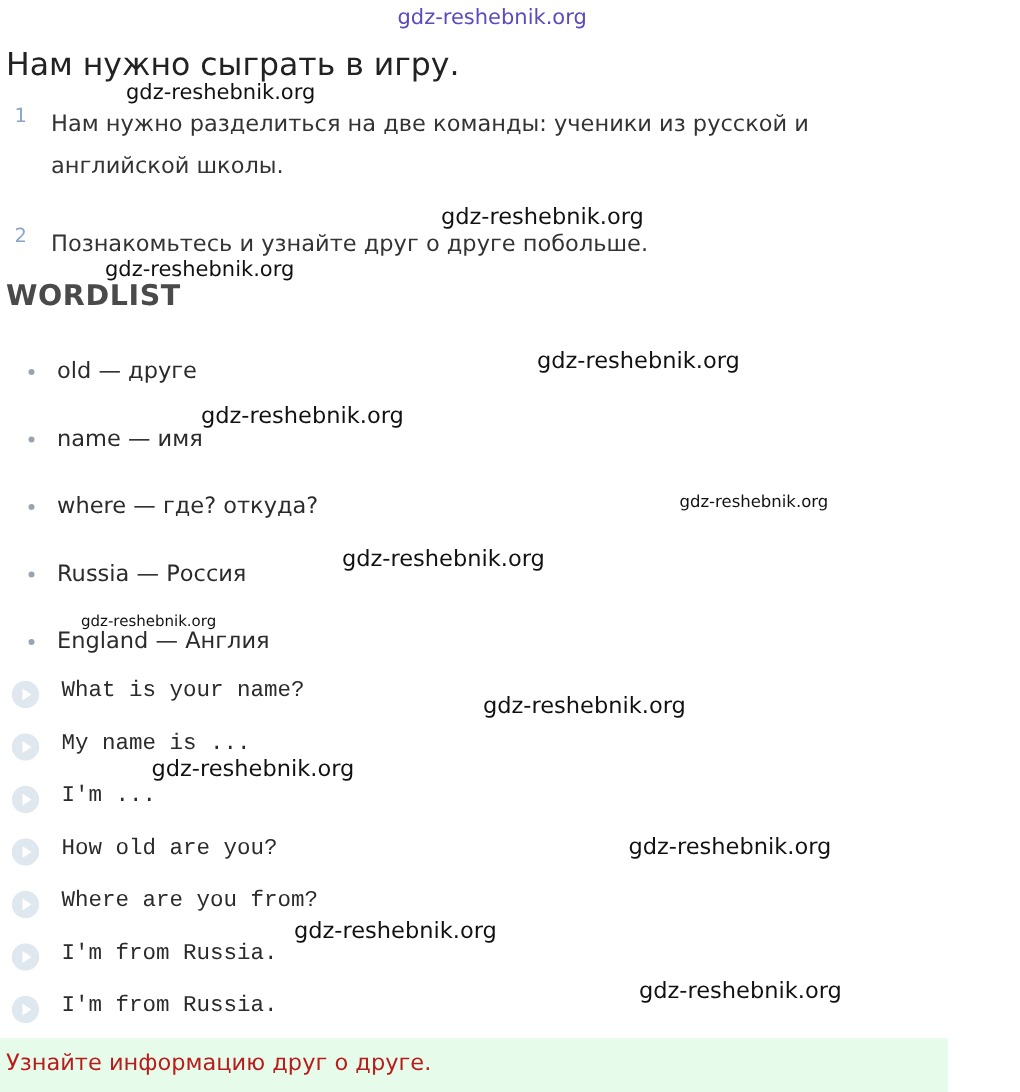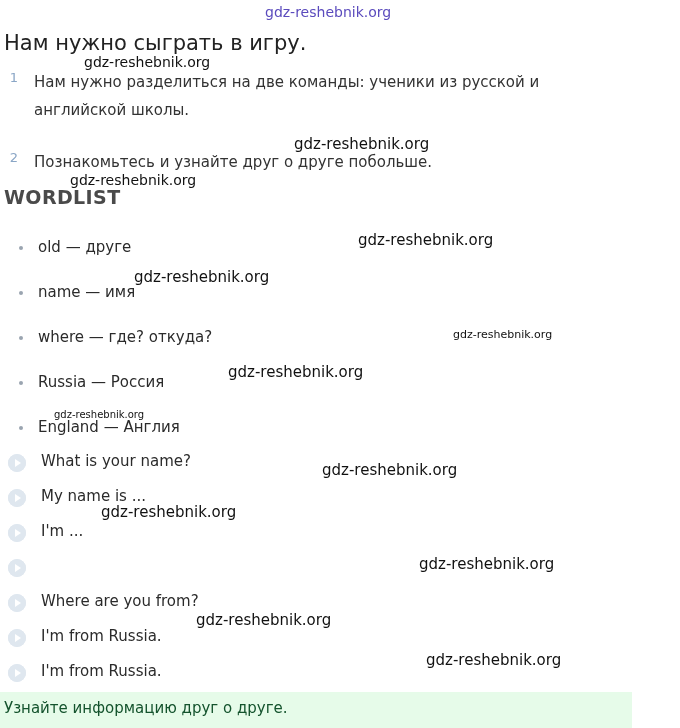--- a/index.html
+++ b/index.html
@@ -99,20 +99,21 @@
     font-size: 15px;
     color: #2b2b2b;
   }
 
   
   .phrases {
     position: absolute;
     left: 0;
     top: 452px;
     width: 520px;
+    font-family: Liberation Mono, monospace;
   }
   .phrase-row {
     position: relative;
     height: 35px;
   }
   .phrase-row .play {
     position: absolute;
     left: 8px;
     top: 2px;
     width: 18px;
@@ -140,21 +141,21 @@
     bottom: 0;
     width: 632px;
     height: 36px;
     background: #e6fbe9;
   }
   .footer-band .ftxt {
     position: absolute;
     left: 4px;
     top: 7px;
     font-size: 15px;
-    color: #14532d;
+    color: #b91c1c;
   }
 </style>
 </head>
 <body>
 
 <div class="page">
 
   <div class="intro">Нам нужно сыграть в игру.</div>
 
   <div class="num-item" style="left:4px; top:68px; width:600px;">
@@ -220,20 +221,21 @@
       </span>
       <span class="ptxt">I'm ...</span>
     </div>
     <div class="phrase-row">
       <span class="play">
         <svg width="18" height="18" viewBox="0 0 18 18">
             <circle cx="9" cy="9" r="9" fill="#dfe7ef"></circle>
             <polygon points="7,5 13,9 7,13" fill="#ffffff"></polygon>
           </svg>
       </span>
+      <span class="ptxt">How old are you?</span>
     </div>
     <div class="phrase-row">
       <span class="play">
         <svg width="18" height="18" viewBox="0 0 18 18">
             <circle cx="9" cy="9" r="9" fill="#dfe7ef"></circle>
             <polygon points="7,5 13,9 7,13" fill="#ffffff"></polygon>
           </svg>
       </span>
       <span class="ptxt">Where are you from?</span>
     </div>

